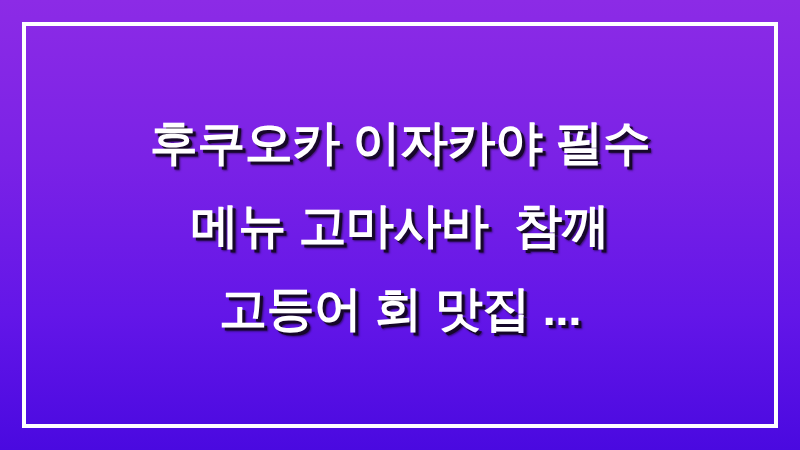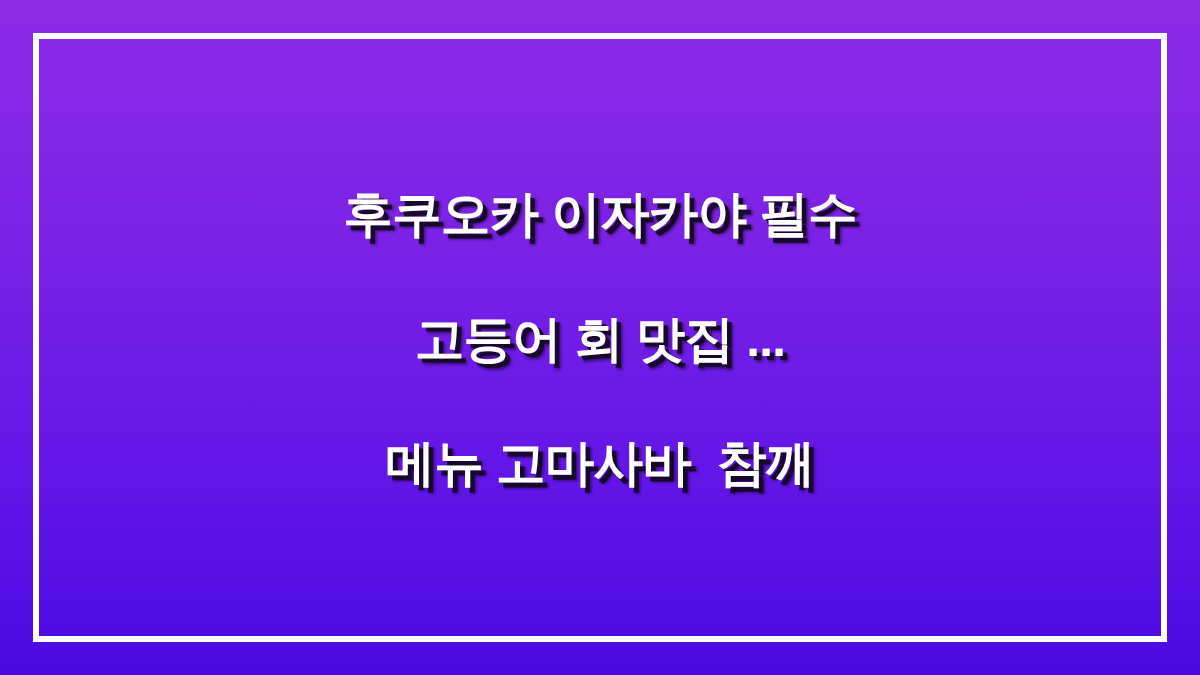--- a/index.html
+++ b/index.html
@@ -46,35 +46,35 @@
     gap: 0;
   }
 
   .title-line {
     display: block;
     width: 100%;
     text-align: center;
     color: #FFFFFF;
     font-family: "Liberation Sans", "DejaVu Sans", sans-serif;
     font-weight: bold;
-    font-size: 33px;
+    font-size: 48px;
     line-height: 83px;
     letter-spacing: -0.5px;
     white-space: pre;
     text-shadow:
       3px 3px 0px rgba(20, 8, 36, 0.92),
       4px 4px 2px rgba(12, 4, 24, 0.55);
   }
 </style>
 </head>
 <body>
 
 <div id="thumbnail-card">
 
   <div id="frame-border"></div>
 
   <div id="title-block">
     <span class="title-line">후쿠오카 이자카야 필수</span>
+    <span class="title-line">메뉴 고마사바  참깨</span>
     <span class="title-line">고등어 회 맛집 ...</span>
-    <span class="title-line">메뉴 고마사바  참깨</span>
   </div>
 
 </div>
 
 </body></html>

